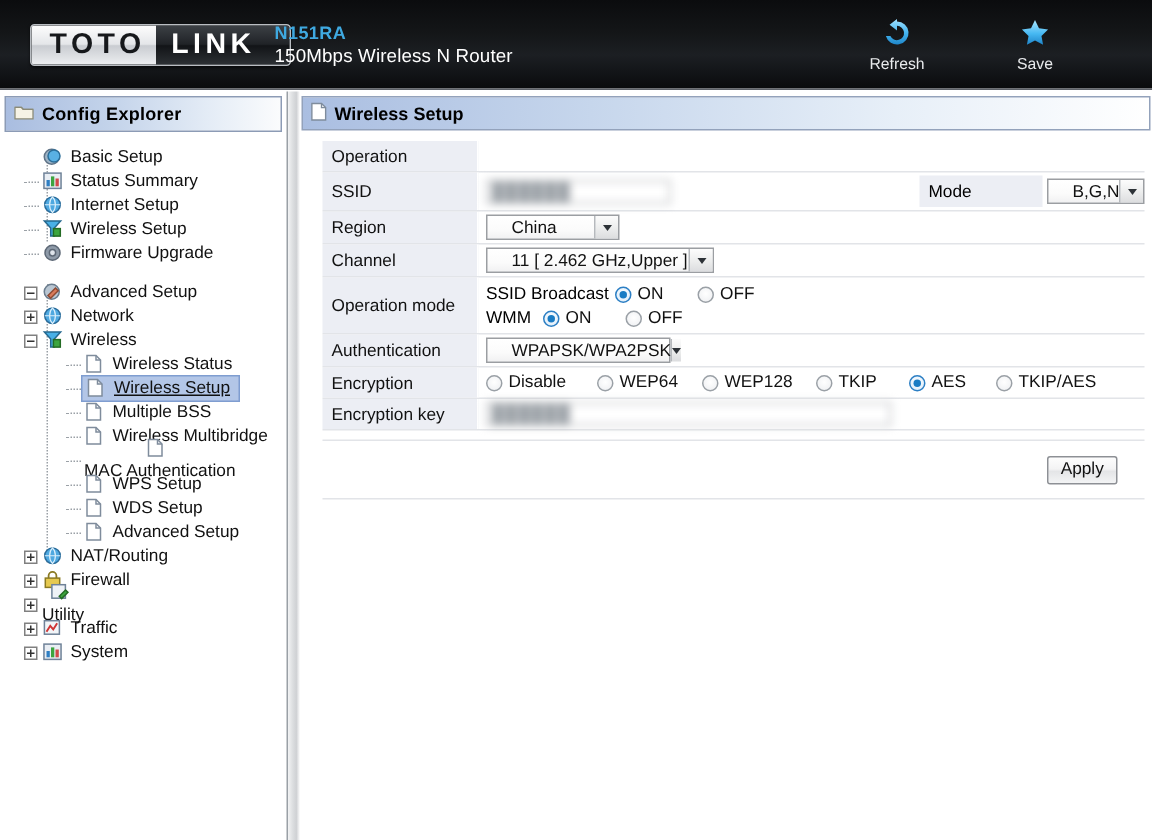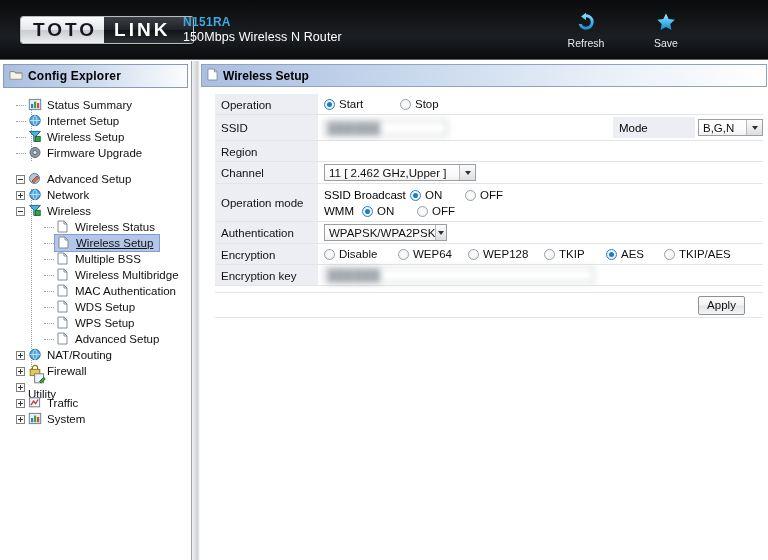--- a/index.html
+++ b/index.html
@@ -77,22 +77,22 @@
     font-size: 12px;
     letter-spacing: 0.3px;
   }
   .model-desc {
     color: #ffffff;
     font-weight: 400;
     font-size: 12.5px;
     letter-spacing: 0.1px;
   }
   .top-actions {
-    position: absolute; right: 78px; top: 10px;
-    display: flex; gap: 32px;
+    position: absolute; right: 54px; top: 10px;
+    display: flex; gap: 44px;
   }
   .top-action {
     width: 48px;
     text-align: center;
     cursor: pointer;
   }
   .top-action .ic { height: 24px; display:flex; align-items:center; justify-content:center; }
   .top-action .lbl {
     color: #e8eaec;
     font-size: 10.5px;
@@ -260,21 +260,21 @@
     display: flex; align-items: center;
   }
   .blur { filter: blur(3px); color:#9aa0a6; letter-spacing:1px; font-size:11px; }
 
   .sel-box {
     height: 17px;
     border: 1px solid #9b9ea2;
     background: linear-gradient(180deg,#ffffff 0%, #fbfbfb 60%, #f1f1f2 100%);
     display: inline-flex; align-items: center;
     font-size: 11.5px;
-    padding-left: 4px;
+    padding-left: 16px;
     color: #111;
     cursor: pointer;
   }
   .sel-arrow {
     width: 16px; height: 15px;
     margin-left: auto;
     background: linear-gradient(180deg,#fcfcfc 0%, #eceded 55%, #dcdddf 100%);
     border-left: 1px solid #b6b9bd;
     display: flex; align-items: center; justify-content: center;
   }
@@ -283,21 +283,21 @@
     width: 0; height: 0;
     border-left: 3.5px solid transparent;
     border-right: 3.5px solid transparent;
     border-top: 4px solid #2d3237;
   }
 
   .apply-row {
     margin-top: 6px;
     border-top: 1px solid #e2e4e8;
     border-bottom: 1px solid #e2e4e8;
-    height: 26px;
+    height: 40px;
     display: flex; align-items: center; justify-content: flex-end;
     padding-right: 18px;
     text-align: center;
   }
   .btn {
     min-width: 47px;
     height: 19px;
     border: 1px solid #8d9095;
     border-radius: 2px;
     background: linear-gradient(180deg,#fdfdfd 0%, #f3f3f4 45%, #e4e5e7 55%, #f3f4f5 100%);
@@ -382,20 +382,30 @@
           <path d="M1 3h5l1.4 1.6H15" fill="none" stroke="#8b8b78" stroke-width="1"></path>
         </svg>
       </span>
       <span class="ttl">Config Explorer</span>
     </div>
 
     <div class="vrule2"></div>
     <div class="vrule"></div>
 
     <div class="tree" id="tree">
+        <div class="tnode ind-0">
+          <span class="spacer9"></span>
+          <span style="display: inline-flex; align-items: center;">
+            <span class="ico"><svg width="14" height="13" viewBox="0 0 14 13">
+                <path d="M1.5 6.5a5 5 0 1 1 10 0 5 5 0 0 1-10 0z" fill="#9fb4c6" stroke="#5f7387"></path>
+                <circle cx="8" cy="6" r="4" fill="#59b0e3" stroke="#2b6e99"></circle>
+              </svg></span>
+            <span class="txt">Basic Setup</span>
+          </span>
+        </div>
         <div class="tnode ind-1">
           <span class="dashline"></span>
           <span style="display: inline-flex; align-items: center;">
             <span class="ico"><svg width="14" height="13" viewBox="0 0 14 13">
                 <rect x="1.3" y="1.4" width="11.4" height="10.2" fill="#e9eef4" stroke="#6f8298"></rect>
                 <rect x="3" y="6" width="2.2" height="4.2" fill="#2f7fc4"></rect>
                 <rect x="6" y="3.6" width="2.2" height="6.6" fill="#3da53f"></rect>
                 <rect x="9" y="5" width="2.2" height="5.2" fill="#d04a4a"></rect>
               </svg></span>
             <span class="txt">Status Summary</span>
@@ -496,46 +506,46 @@
           <span style="display: inline-flex; align-items: center; justify-content: flex-end;">
             <span class="ico"><svg width="14" height="13" viewBox="0 0 14 13">
                 <path d="M2 1h6l3 3v8H2z" fill="#fff" stroke="#7f8c9c"></path>
                 <path d="M8 1v3h3" fill="none" stroke="#7f8c9c"></path>
               </svg></span>
             <span class="txt">Wireless Multibridge</span>
           </span>
         </div>
         <div class="tnode ind-2">
           <span class="dashline"></span>
-          <span style="display: inline-flex; align-items: center;">
+          <span style="display: inline-flex; align-items: center; flex-direction: column;">
             <span class="ico"><svg width="14" height="13" viewBox="0 0 14 13">
                 <path d="M2 1h6l3 3v8H2z" fill="#fff" stroke="#7f8c9c"></path>
                 <path d="M8 1v3h3" fill="none" stroke="#7f8c9c"></path>
               </svg></span>
             <span class="txt">MAC Authentication</span>
           </span>
         </div>
         <div class="tnode ind-2">
           <span class="dashline"></span>
           <span style="display: inline-flex; align-items: center;">
             <span class="ico"><svg width="14" height="13" viewBox="0 0 14 13">
                 <path d="M2 1h6l3 3v8H2z" fill="#fff" stroke="#7f8c9c"></path>
                 <path d="M8 1v3h3" fill="none" stroke="#7f8c9c"></path>
               </svg></span>
-            <span class="txt">WDS Setup</span>
+            <span class="txt">WPS Setup</span>
           </span>
         </div>
         <div class="tnode ind-2">
           <span class="dashline"></span>
           <span style="display: inline-flex; align-items: center;">
             <span class="ico"><svg width="14" height="13" viewBox="0 0 14 13">
                 <path d="M2 1h6l3 3v8H2z" fill="#fff" stroke="#7f8c9c"></path>
                 <path d="M8 1v3h3" fill="none" stroke="#7f8c9c"></path>
               </svg></span>
-            <span class="txt">WPS Setup</span>
+            <span class="txt">WDS Setup</span>
           </span>
         </div>
         <div class="tnode ind-2">
           <span class="dashline"></span>
           <span style="display: inline-flex; align-items: center;">
             <span class="ico"><svg width="14" height="13" viewBox="0 0 14 13">
                 <path d="M2 1h6l3 3v8H2z" fill="#fff" stroke="#7f8c9c"></path>
                 <path d="M8 1v3h3" fill="none" stroke="#7f8c9c"></path>
               </svg></span>
             <span class="txt">Advanced Setup</span>
@@ -605,48 +615,44 @@
           <path d="M8 1v3h3" fill="none" stroke="#7f8c9c" stroke-width="1"></path>
         </svg>
       </span>
       <span class="ttl">Wireless Setup</span>
     </div>
 
     <div class="form">
 
       <div class="frow">
         <div class="flabel">Operation</div>
-        <div class="fval">
-          <label class="rwrap" style="width:72px">
-            <span class="radio on"></span>
-            <span class="rl">Start</span>
-          </label>
-          <label class="rwrap">
-            <span class="radio"></span>
-            <span class="rl">Stop</span>
-          </label>
-        </div>
       </div>
 
       <div class="frow row-ssid">
         <div class="flabel">SSID</div>
         <div class="fval" style="padding-right:0">
           <div class="txtin blur" style="width:123px">██████</div>
           <div class="mode-cell">
             <div class="mode-lbl">Mode</div>
             <div class="sel-box" style="width:65px">
               <span>B,G,N</span>
               <span class="sel-arrow"></span>
             </div>
           </div>
         </div>
       </div>
 
       <div class="frow">
         <div class="flabel">Region</div>
+        <div class="fval">
+          <div class="sel-box" style="width:89px">
+            <span>China</span>
+            <span class="sel-arrow"></span>
+          </div>
+        </div>
       </div>
 
       <div class="frow">
         <div class="flabel">Channel</div>
         <div class="fval">
           <div class="sel-box" style="width:152px">
             <span>11 [ 2.462 GHz,Upper ]</span>
             <span class="sel-arrow"></span>
           </div>
         </div>

